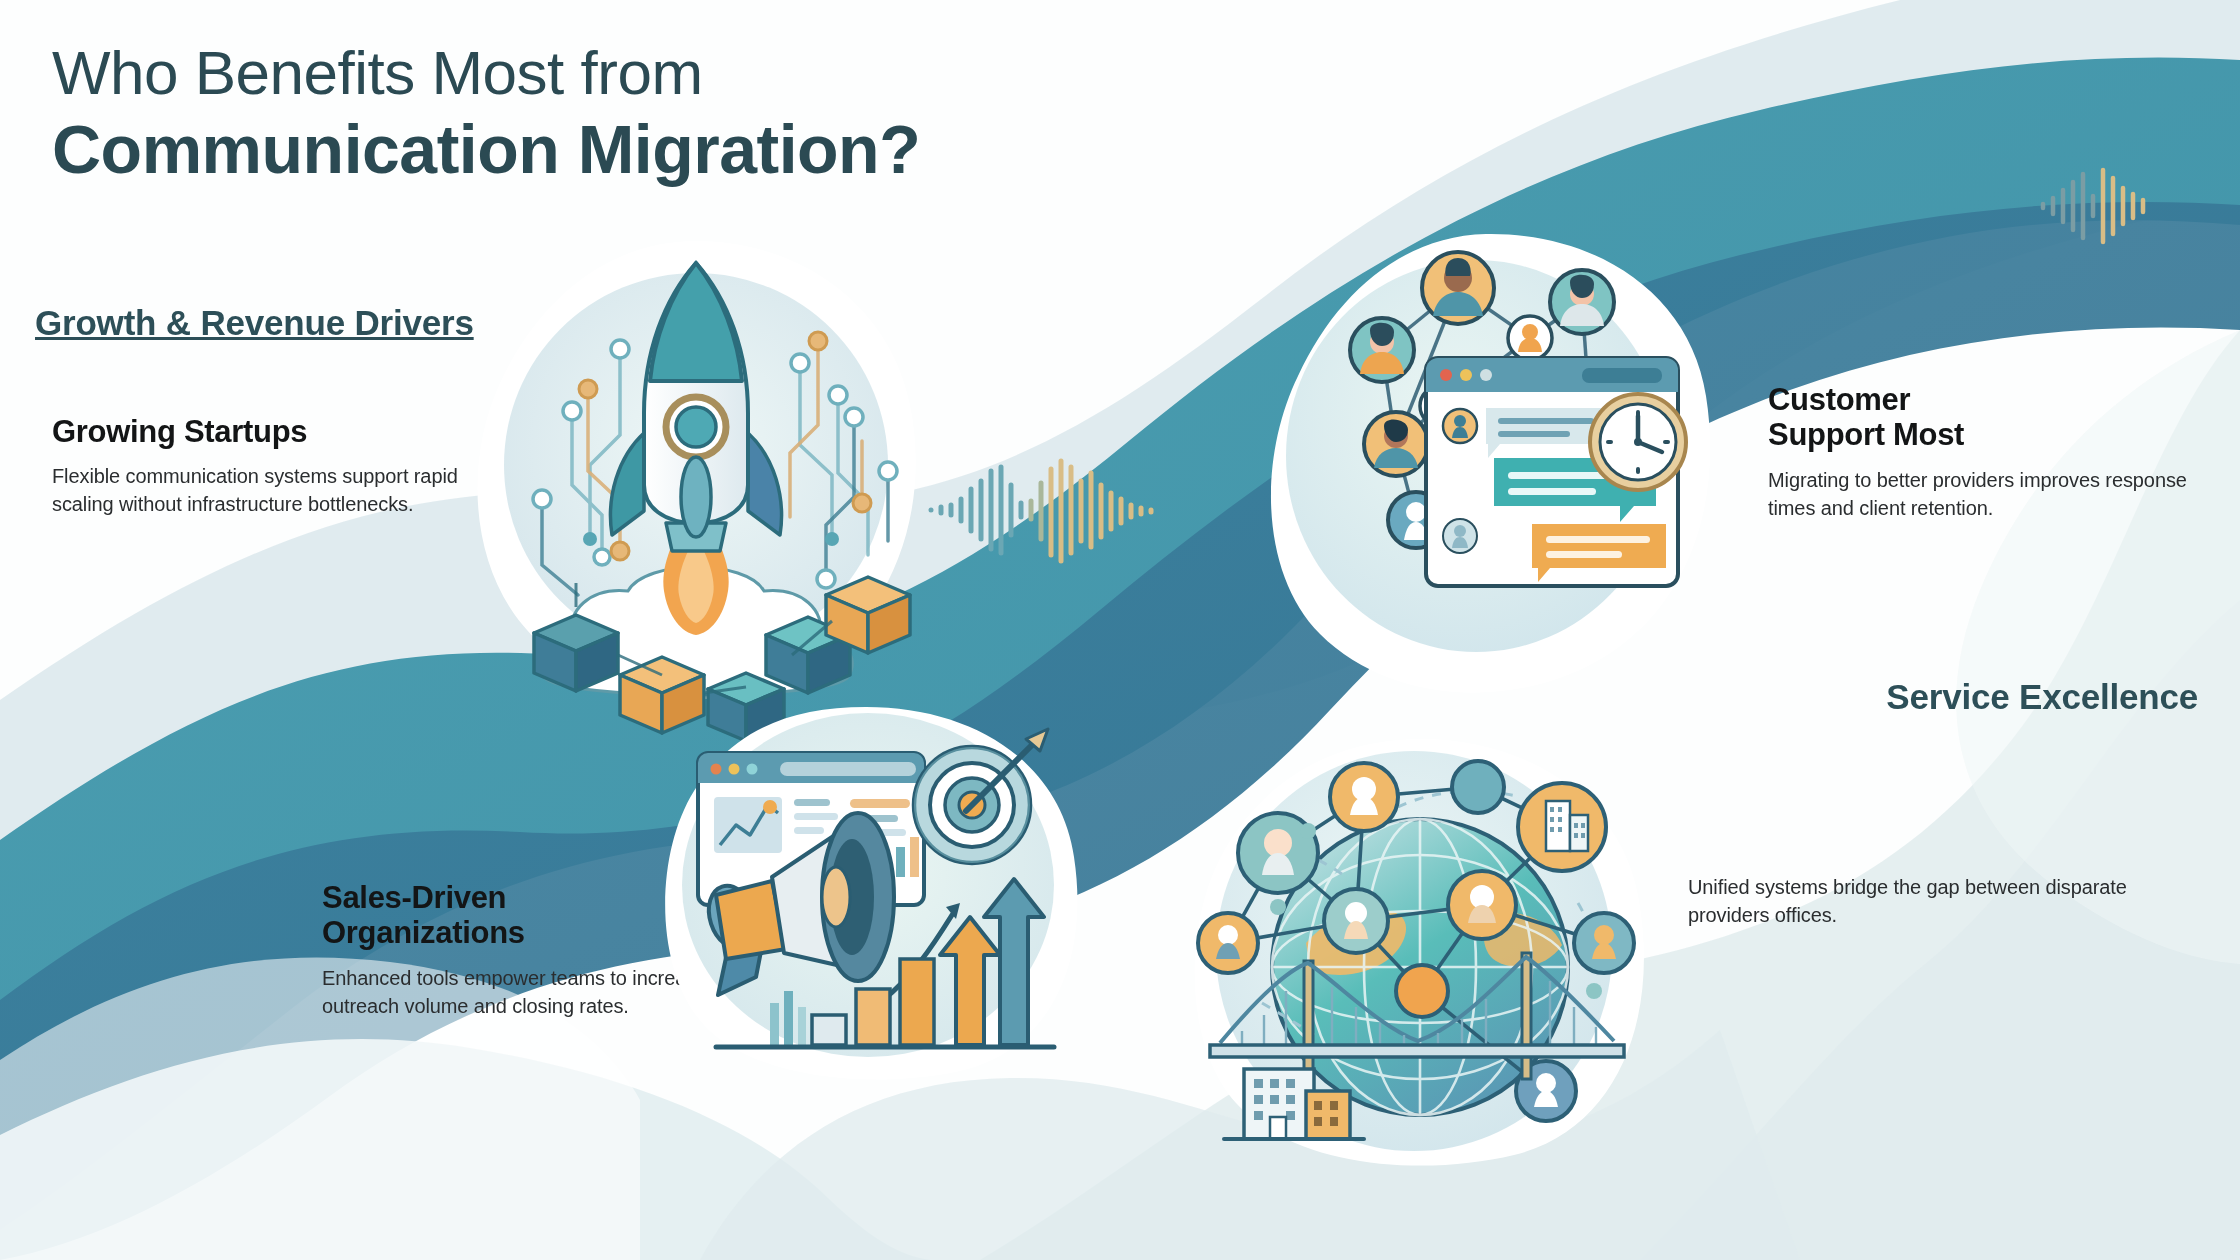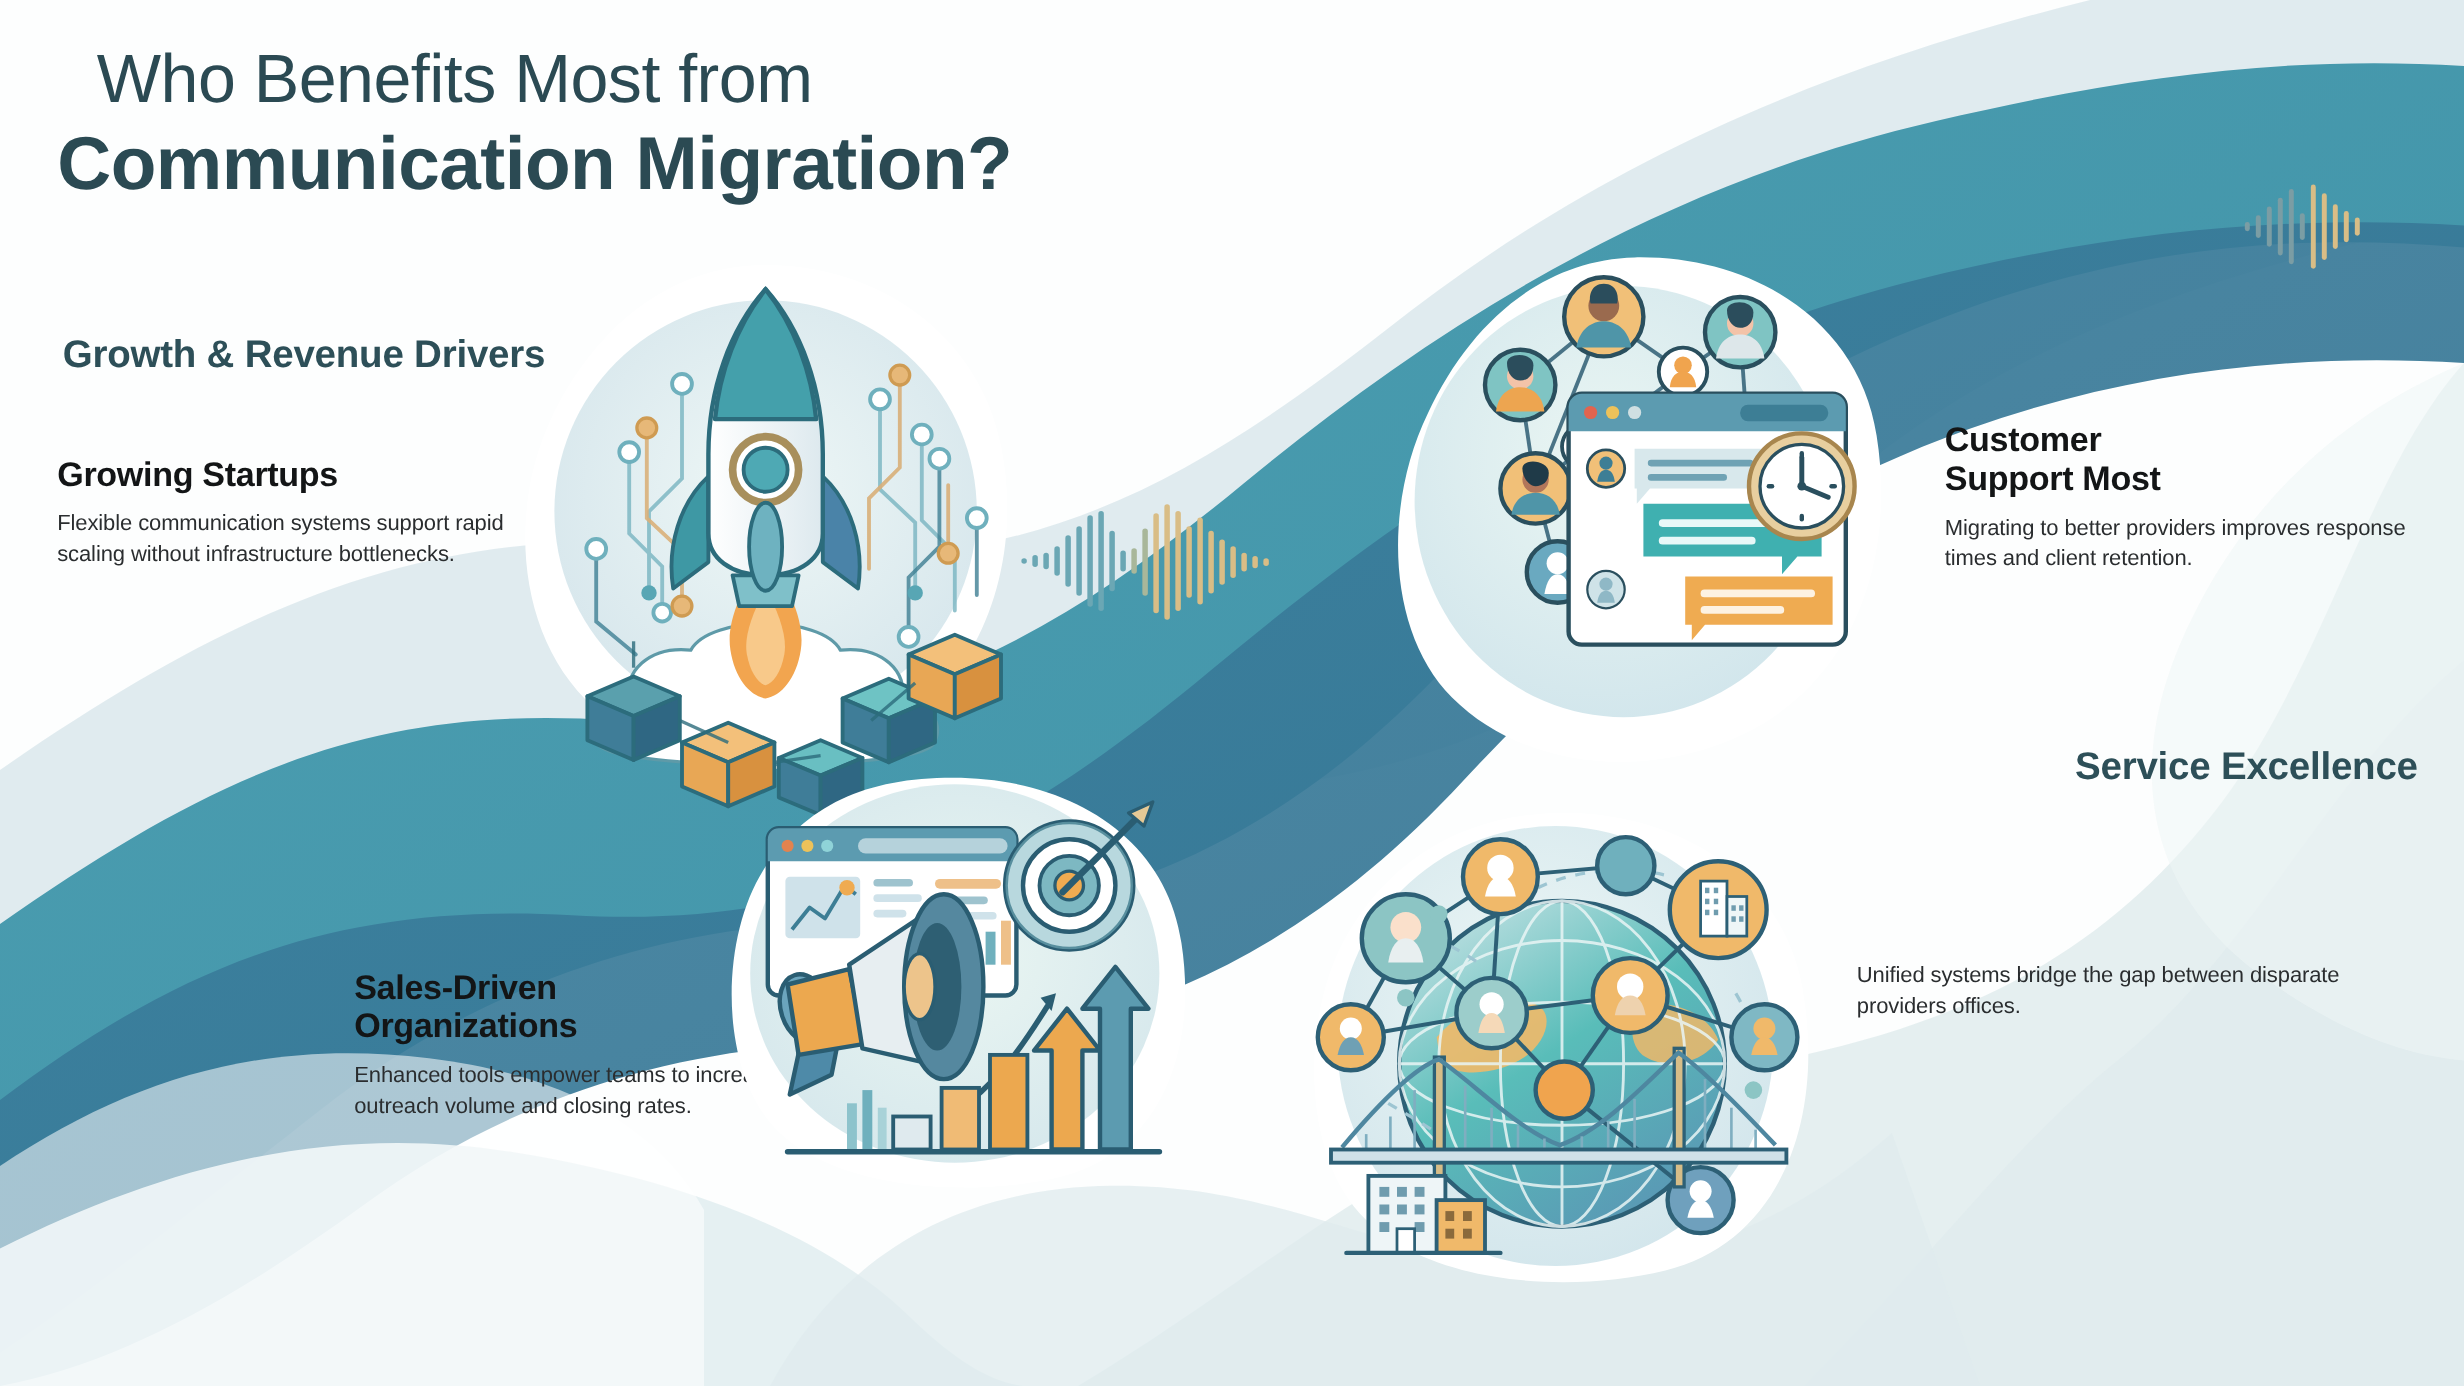--- a/index.html
+++ b/index.html
@@ -9,28 +9,28 @@
     font-family:"Liberation Sans","DejaVu Sans",sans-serif;
   }
   #stage{position:absolute;inset:0;width:2240px;height:1260px;overflow:hidden;}
   .bg{position:absolute;inset:0;width:2240px;height:1260px;}
 
   
   .title{
     position:absolute;left:52px;top:38px;width:1200px;
     color:#2b4a53;letter-spacing:-0.5px;line-height:1.12;
   }
-  .title .l1{font-size:62px;font-weight:400;display:block;margin-left:36px;}
+  .title .l1{font-size:62px;font-weight:400;display:block;}
   .title .l2{font-size:68px;font-weight:700;display:block;margin-top:4px;}
 
   .sec-head{
     position:absolute;color:#2d4f58;font-weight:700;
     font-size:35px;letter-spacing:-0.2px;line-height:1.18;
   }
-  .sec-left{left:57px;top:302px;}
+  .sec-left{left:35px;top:302px;text-decoration:underline;}
   .sec-right{right:42px;top:676px;text-align:right;width:560px;}
 
   .card{position:absolute;}
   .card h3{
     margin:0;color:#131516;font-weight:700;font-size:31px;
     line-height:1.14;letter-spacing:-0.3px;
   }
   .card p{
     margin:13px 0 0 0;color:#2a2d2f;font-weight:400;font-size:20px;
     line-height:1.40;letter-spacing:-0.1px;

